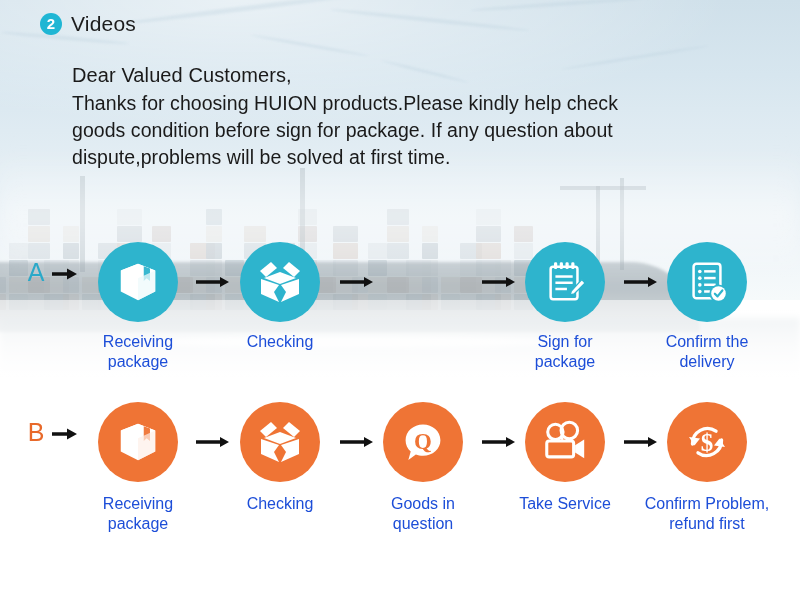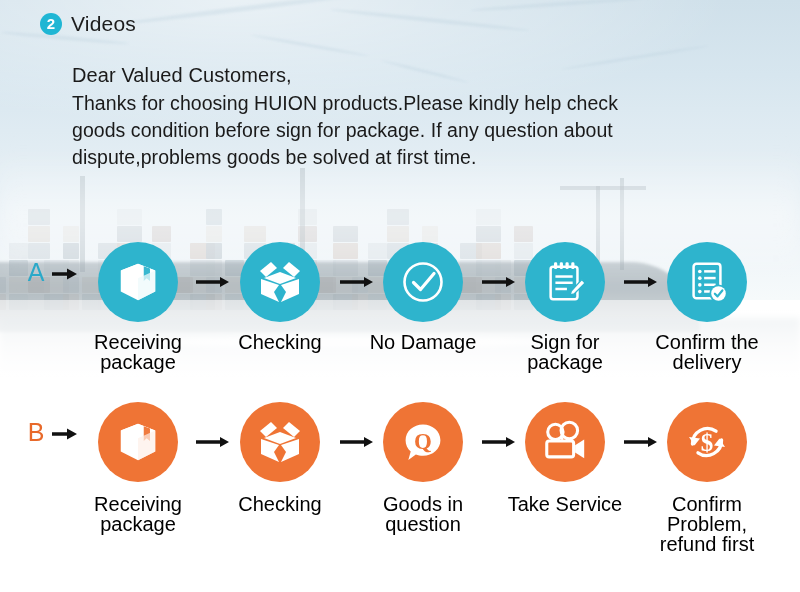--- a/index.html
+++ b/index.html
@@ -203,23 +203,23 @@
     display: flex;
     align-items: center;
     justify-content: center;
     position: relative;
   }
   .row-a .circle { background: #2eb4cd; }
   .row-b .circle { background: #ef7435; }
 
   .step-label {
     margin-top: 10px;
-    font-size: 20px;
+    font-size: 16px;
     line-height: 20px;
-    color: #000000;
+    color: #1d4ed8;
     white-space: pre-line;
   }
   .row-b .step-label { margin-top: 12px; }
 
   .arrow {
     position: absolute;
     top: 36px;
     width: 34px; height: 16px;
   }
 
@@ -380,21 +380,21 @@
     <div class="header">
       <div class="badge">2</div>
       <div class="header-title">Videos</div>
     </div>
 
     <div class="salutation">Dear Valued Customers,</div>
 
     <div class="para">
       <span class="ln">Thanks for choosing HUION products.Please kindly help check</span>
       <span class="ln">goods condition before sign for package. If any question about</span>
-      <span class="ln">dispute,problems goods be solved at first time.</span>
+      <span class="ln">dispute,problems will be solved at first time.</span>
     </div>
 
     <div class="row row-a">
 
       <div class="row-letter">A</div>
 
       <div class="lead-arrow">
         <svg width="26" height="14" viewBox="0 0 26 14">
           <path d="M0 5.2 H15 V1.4 L25 7 L15 12.6 V8.8 H0 Z" fill="#111111"></path>
         </svg>
@@ -443,31 +443,20 @@
         </div>
         <div class="step-label">Checking</div>
       </div>
 
       <div class="arrow" style="left:340px;">
         <svg width="34" height="16" viewBox="0 0 34 16">
           <path d="M0 6.3 H24 V3 L33 8 L24 13 V9.7 H0 Z" fill="#111111"></path>
         </svg>
       </div>
 
-      <div class="step" style="left:358px;">
-        <div class="circle">
-          <span>
-            <svg width="48" height="48" viewBox="0 0 48 48">
-              <circle cx="24" cy="24" r="18.5" fill="none" stroke="#ffffff" stroke-width="2.6"></circle>
-              <path d="M14.5 24.5 L21.5 31.5 L35 15.5" fill="none" stroke="#ffffff" stroke-width="3.2" stroke-linecap="round" stroke-linejoin="round"></path>
-            </svg>
-          </span>
-        </div>
-        <div class="step-label">No Damage</div>
-      </div>
 
       <div class="arrow" style="left:482px;">
         <svg width="34" height="16" viewBox="0 0 34 16">
           <path d="M0 6.3 H24 V3 L33 8 L24 13 V9.7 H0 Z" fill="#111111"></path>
         </svg>
       </div>
 
       <div class="step" style="left:500px;">
         <div class="circle">
           <span>

